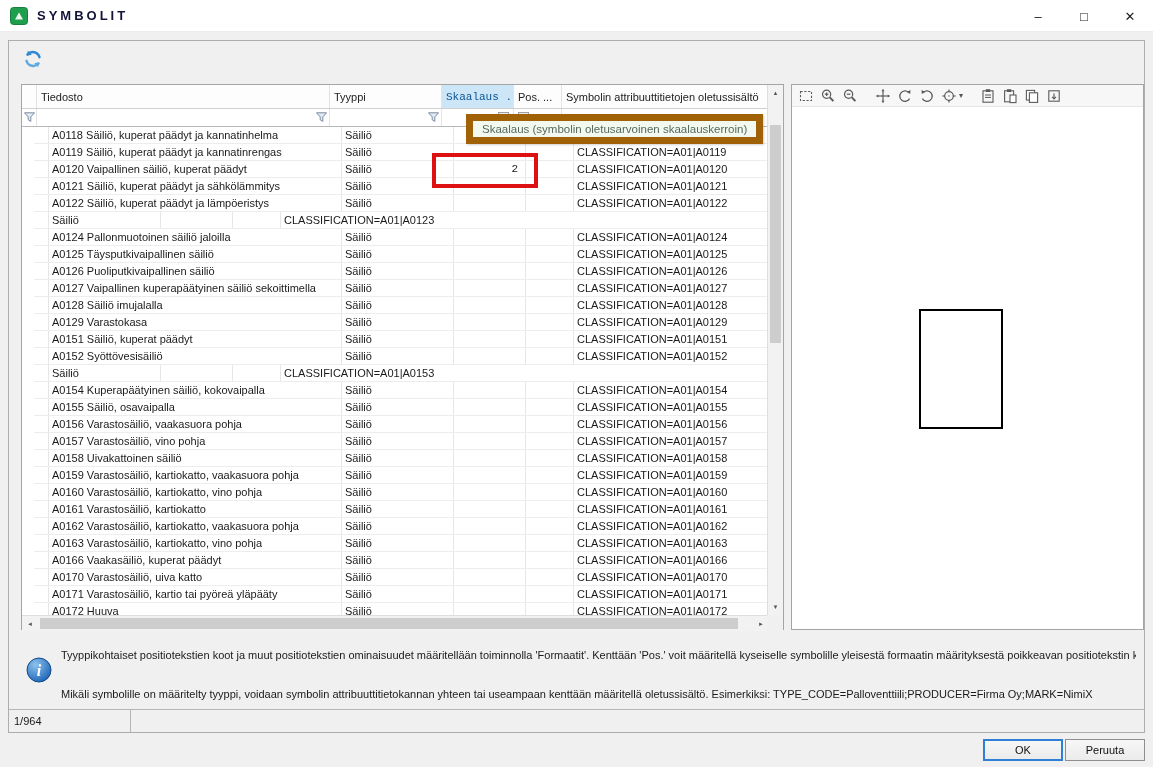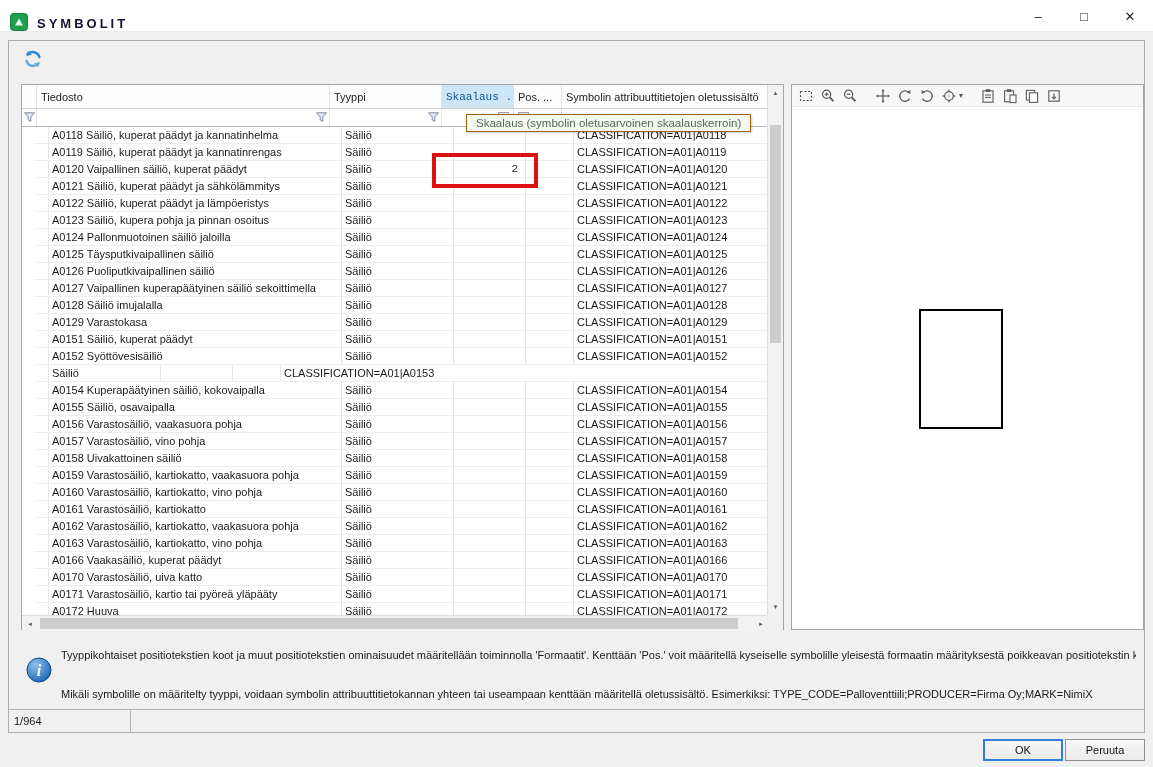--- a/index.html
+++ b/index.html
@@ -1,20 +1,20 @@
 <!DOCTYPE html>
 <html><head>
 <meta charset="utf-8">
 <style>
   *{margin:0;padding:0;box-sizing:border-box;}
   html,body{width:1153px;height:767px;}
   body{position:relative;background:#f0f0f0;font-family:"Liberation Sans","DejaVu Sans",sans-serif;font-size:11px;color:#1a1a1a;overflow:hidden;}
 
   
-  .titlebar{position:absolute;left:0;top:0;width:1153px;height:32px;background:#fff;display:flex;align-items:flex-end;z-index:20;border-bottom:1px solid #ececec;}
+  .titlebar{position:absolute;left:0;top:0;width:1153px;height:32px;background:#fff;display:flex;align-items:center;z-index:20;border-bottom:1px solid #ececec;}
   .logo{width:18px;height:18px;margin-left:10px;flex:none;}
   .title-text{margin-left:9px;font-size:13px;font-weight:700;letter-spacing:3px;color:#14143a;}
   .win-controls{margin-left:auto;display:flex;height:100%;}
   .win-btn{width:46px;height:32px;border:none;background:transparent;font-size:13px;color:#222;display:flex;align-items:center;justify-content:center;font-family:inherit;cursor:default;}
 
   
   .frame{position:absolute;left:8px;top:40px;width:1137px;height:693px;background:#f0f0f0;border:1px solid #adadad;}
   .sync-icon{position:absolute;left:14px;top:8px;width:20px;height:20px;}
   .update-btn{position:absolute;left:86px;top:7px;width:306px;height:21px;background:linear-gradient(#f7f7f7,#ebebeb);border:1px solid #979797;font-family:inherit;font-size:11px;color:#1a1a1a;}
 
@@ -71,21 +71,21 @@
   
   .status-strip{position:absolute;left:0;bottom:0;width:100%;height:23px;border-top:1px solid #b5b5b5;background:#f0f0f0;display:flex;}
   .status-cell{width:122px;border-right:1px solid #b5b5b5;display:flex;align-items:center;padding-left:5px;}
 
   
   .footer{position:absolute;right:8px;top:739px;display:flex;gap:2px;z-index:10;}
   .btn{width:80px;height:22px;background:linear-gradient(#f7f7f7,#ebebeb);border:1px solid #8f8f8f;font-family:inherit;font-size:11px;color:#111;}
   .btn.default{border:2px solid #2f7fd6;}
 
   
-  .tooltip{position:absolute;left:466px;top:114px;padding:2px 9px;background:#f3f9ee;border:1px solid #a16207;color:#56685c;font-size:11.5px;z-index:40;box-shadow:1px 1px 2px rgba(0,0,0,.18);white-space:nowrap;}
+  .tooltip{position:absolute;left:466px;top:114px;padding:2px 9px;background:#f3f9ee;border:7px solid #a16207;color:#56685c;font-size:11.5px;z-index:40;box-shadow:1px 1px 2px rgba(0,0,0,.18);white-space:nowrap;}
 
   svg{display:block;}
 </style>
 </head>
 <body>
 
 <div class="titlebar">
   <span class="logo">
     <svg width="18" height="18" viewBox="0 0 18 18">
       <rect x="0.5" y="0.5" width="17" height="17" rx="3" fill="#1f9e4e" stroke="#15813c"></rect>
@@ -188,21 +188,20 @@
         <div class="trow">
           <div class="cell col-g"></div>
           <div class="cell col-1">A0122 Säiliö, kuperat päädyt ja lämpöeristys</div>
           <div class="cell col-2">Säiliö</div>
           <div class="cell col-3 c-ska"></div>
           <div class="cell col-4"></div>
           <div class="cell col-5">CLASSIFICATION=A01|A0122</div>
         </div>
         <div class="trow">
           <div class="cell col-g"></div>
-          <div class="cell col-1">A0123 Säiliö, kupera pohja ja pinnan osoitus</div>
           <div class="cell col-2">Säiliö</div>
           <div class="cell col-3 c-ska"></div>
           <div class="cell col-4"></div>
           <div class="cell col-5">CLASSIFICATION=A01|A0123</div>
         </div>
         <div class="trow">
           <div class="cell col-g"></div>
           <div class="cell col-1">A0124 Pallonmuotoinen säiliö jaloilla</div>
           <div class="cell col-2">Säiliö</div>
           <div class="cell col-3 c-ska"></div>

